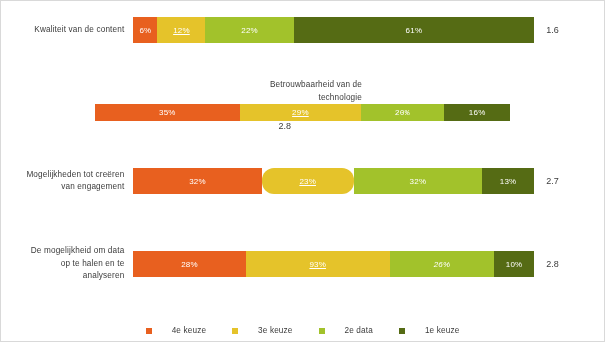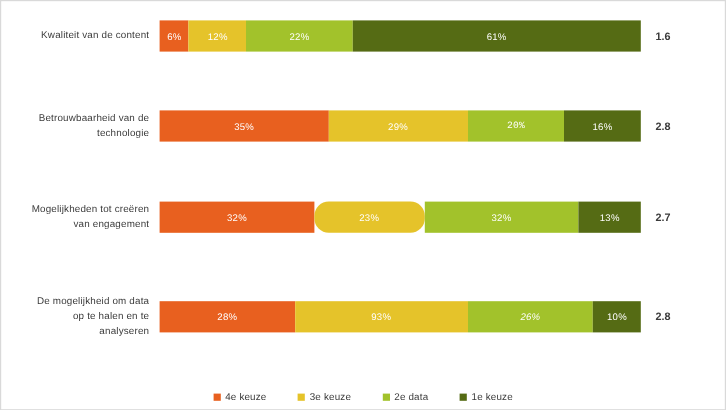--- a/index.html
+++ b/index.html
@@ -59,48 +59,48 @@
     display: flex;
     align-items: center;
     justify-content: center;
     font-size: 8px;
     color: #ffffff;
     letter-spacing: 0.2px;
     overflow: hidden;
     white-space: nowrap;
   }
   .seg-c0 { background: #e8601f; }
-  .seg-c1 { background: #e5c32a; }
+  .seg-c1 { background: #e5c32a; text-decoration: underline; }
   .seg-c2 { background: #a2c22b; }
   .seg-c3 { background: #556b14; }
   .row-value {
     width: 72px;
     padding-left: 12px;
     box-sizing: border-box;
     font-size: 9px;
-    font-weight: bold;
+    font-weight: normal;
     color: #3b3b3b;
     text-align: left;
   }
   #legend {
     position: absolute;
     left: 0;
     right: 0;
     bottom: 6px;
     display: flex;
     flex-direction: row;
     justify-content: center;
     align-items: center;
     gap: 26px;
   }
   .legend-item {
     display: flex;
     flex-direction: row;
     align-items: center;
-    gap: 4px;
+    gap: 20px;
   }
   .legend-swatch {
     width: 6px;
     height: 6px;
     display: inline-block;
   }
   .legend-label {
     font-size: 8.2px;
     color: #3b3b3b;
     letter-spacing: 0.15px;
@@ -118,21 +118,21 @@
       <div class="cat-label">Kwaliteit van de content</div>
       <div class="bar-track">
         <div class="seg seg-c0" style="width:6%;">6%</div>
         <div class="seg seg-c1" style="width:12%;">12%</div>
         <div class="seg seg-c2" style="width:22%;">22%</div>
         <div class="seg seg-c3" style="width:60%;">61%</div>
       </div>
       <div class="row-value">1.6</div>
     </div>
 
-    <div class="bar-row" style="top:78px;">
+    <div class="bar-row" style="top:78px;flex-direction:column;">
       <div class="cat-label">Betrouwbaarheid van de
 technologie</div>
       <div class="bar-track">
         <div class="seg seg-c0" style="width:35%;">35%</div>
         <div class="seg seg-c1" style="width:29%;">29%</div>
         <div class="seg seg-c2" style="width:20%;font-family:Liberation Mono, monospace;">20%</div>
         <div class="seg seg-c3" style="width:16%;">16%</div>
       </div>
       <div class="row-value">2.8</div>
     </div>

